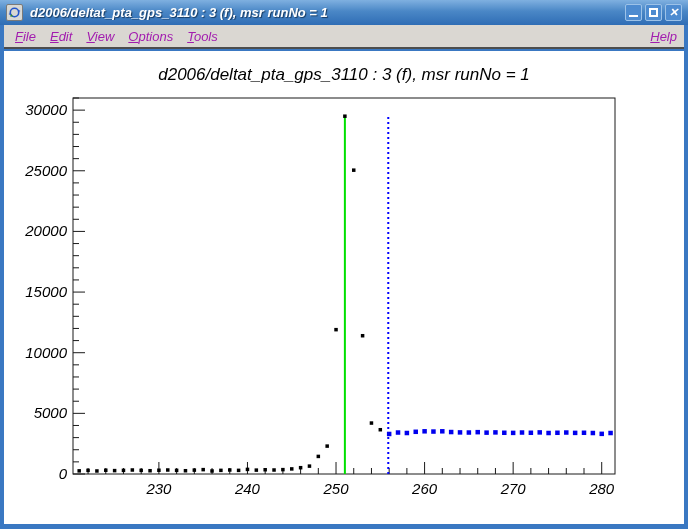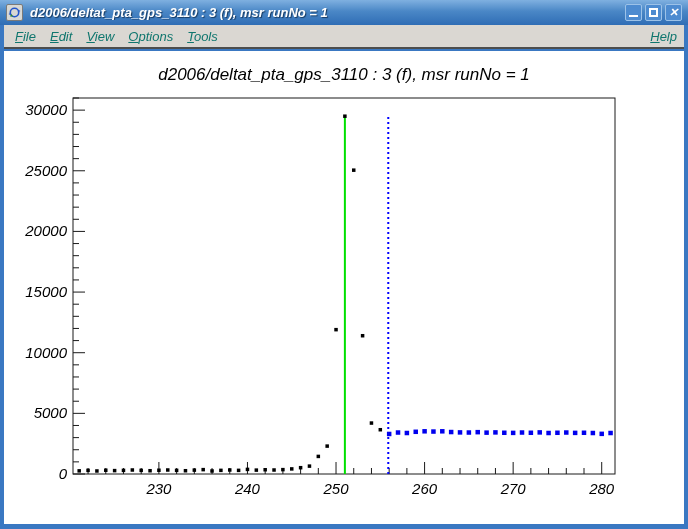--- a/index.html
+++ b/index.html
@@ -35,21 +35,21 @@
   .btn-minimize::after { content:""; position:absolute; left:3px; right:3px; bottom:3px; height:2px; background:#fff; }
   .btn-maximize::after { content:""; position:absolute; left:3px; top:3px; right:3px; bottom:3px; border:2px solid #fff; }
   .btn-close::after {
     content:"\2715"; position:absolute; top:0; left:0; right:0; bottom:0;
     color:#fff; font-weight:bold; font-size:11px; line-height:15px; text-align:center;
   }
   
   .menubar {
     position:absolute; top:25px; left:4px; width:680px; height:24px;
     background:#dad7d2; border-bottom:2px solid #4d4d4d;
-    display:flex; align-items:center; font-size:13px; color:#0f766e;
+    display:flex; align-items:center; font-size:13px; color:#a21caf;
     padding:0 4px;
   }
   .menu-item { padding:2px 7px; cursor:default; }
   .menu-help { margin-left:auto; padding:2px 3px; cursor:default; }
   
   .canvas {
     position:absolute; top:51px; left:4px; width:680px; height:473px;
     background:#ffffff;
   }
   svg text { font-family:"Liberation Sans", sans-serif; fill:#000; }

